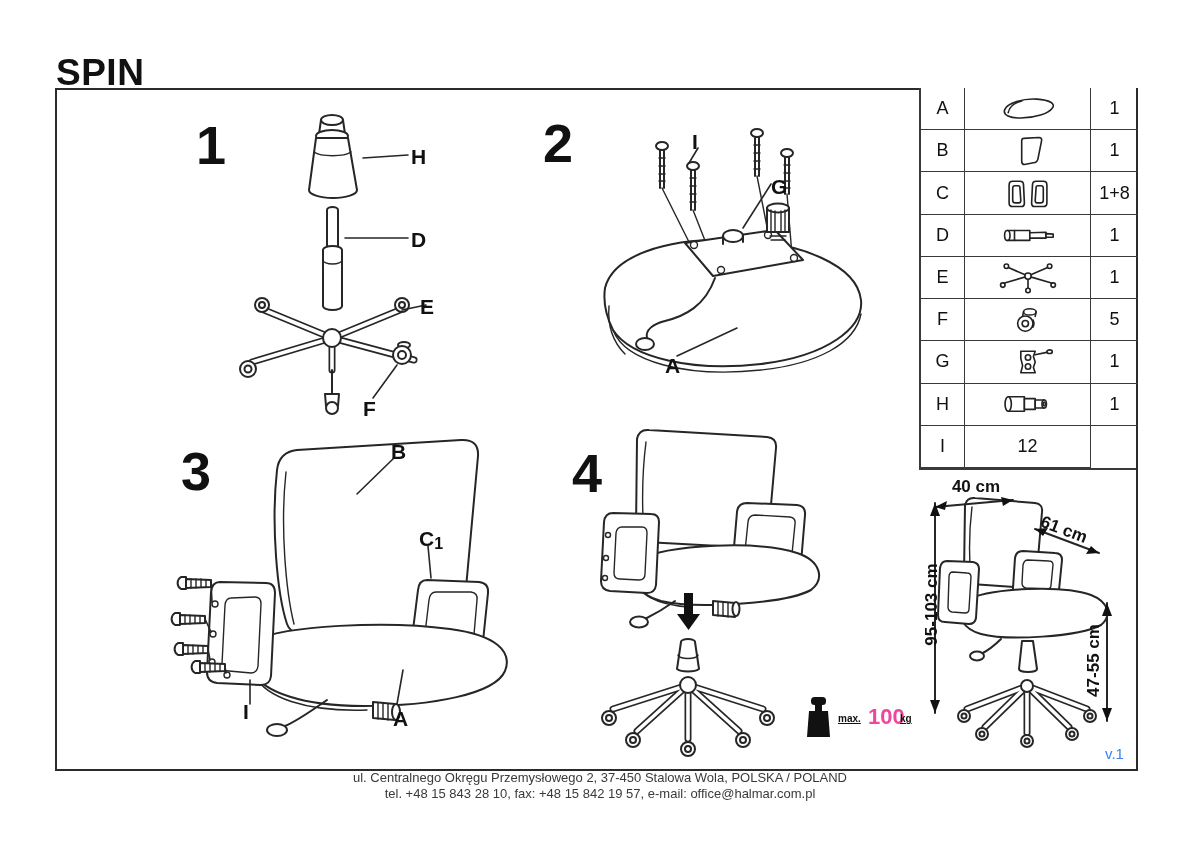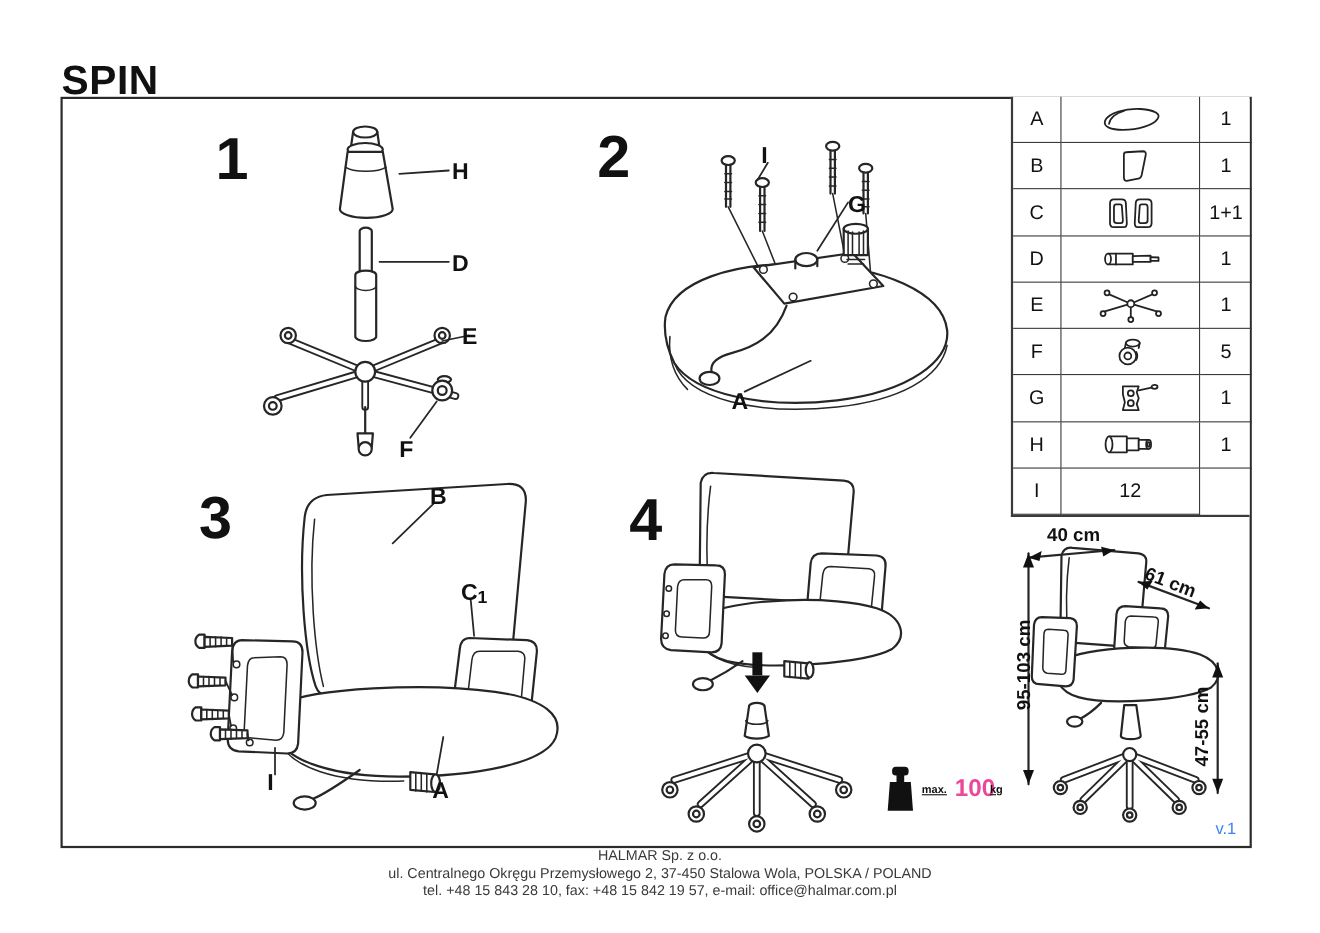--- a/index.html
+++ b/index.html
@@ -272,21 +272,21 @@
       <div class="pt-cell pt-qty">1</div>
       <div class="pt-cell pt-letter">C</div>
       <div class="pt-cell pt-icon">
         <svg viewBox="0 0 72 40">
           <path class="wf" d="M19 7 Q15 7 15 11 L15 31 Q15 35 19 35 L29 35 Q32 35 32 31 L31 11 Q31 7 27 7 Z"></path>
           <path class="wf" d="M21 12 Q19 12 19 15 L19 28 Q19 31 22 31 L26 31 Q28 31 28 28 L27 14 Q27 12 25 12 Z"></path>
           <path class="wf" d="M53 7 Q57 7 57 11 L57 31 Q57 35 53 35 L43 35 Q40 35 40 31 L41 11 Q41 7 45 7 Z"></path>
           <path class="wf" d="M51 12 Q53 12 53 15 L53 28 Q53 31 50 31 L46 31 Q44 31 44 28 L45 14 Q45 12 47 12 Z"></path>
         </svg>
       </div>
-      <div class="pt-cell pt-qty">1+1</div>
+      <div class="pt-cell pt-qty">1+8</div>
       <div class="pt-cell pt-letter">D</div>
       <div class="pt-cell pt-icon">
         <svg viewBox="0 0 72 40">
           <path class="wf" d="M13 15 L38 15 L38 26 L13 26 Z"></path>
           <ellipse class="wf" cx="13" cy="20.5" rx="3" ry="5.5"></ellipse>
           <path class="wf" d="M38 17.5 L56 17 L56 23.5 L38 23.5 Z"></path>
           <path class="wf" d="M56 18.5 L64 19 L64 22.5 L56 22.5 Z"></path>
           <line x1="21" y1="15" x2="21" y2="26"></line>
         </svg>
       </div>
@@ -408,18 +408,17 @@
     <rect class="bk" x="9" y="6" width="7" height="8"></rect>
     <path class="bk" d="M3 14 L22 14 L24 40 L1 40 Z"></path>
   </svg>
   <div class="abs" id="weight-prefix" style="left:838px;top:713px">max.</div>
   <div class="abs" id="weight-value" style="left:868px;top:704px">100</div>
   <div class="abs" id="weight-unit" style="left:900px;top:713px">kg</div>
 
   <div class="abs" id="version-label" style="left:1105px;top:745px">v.1</div>
 
   <div class="abs" id="footer">
-    <div>HALMAR Sp. z o.o.</div>
     <div>ul. Centralnego Okręgu Przemysłowego 2, 37-450 Stalowa Wola, POLSKA / POLAND</div>
     <div>tel. +48 15 843 28 10, fax: +48 15 842 19 57, e-mail: office@halmar.com.pl</div>
   </div>
 
 </div>
 
 </body></html>

